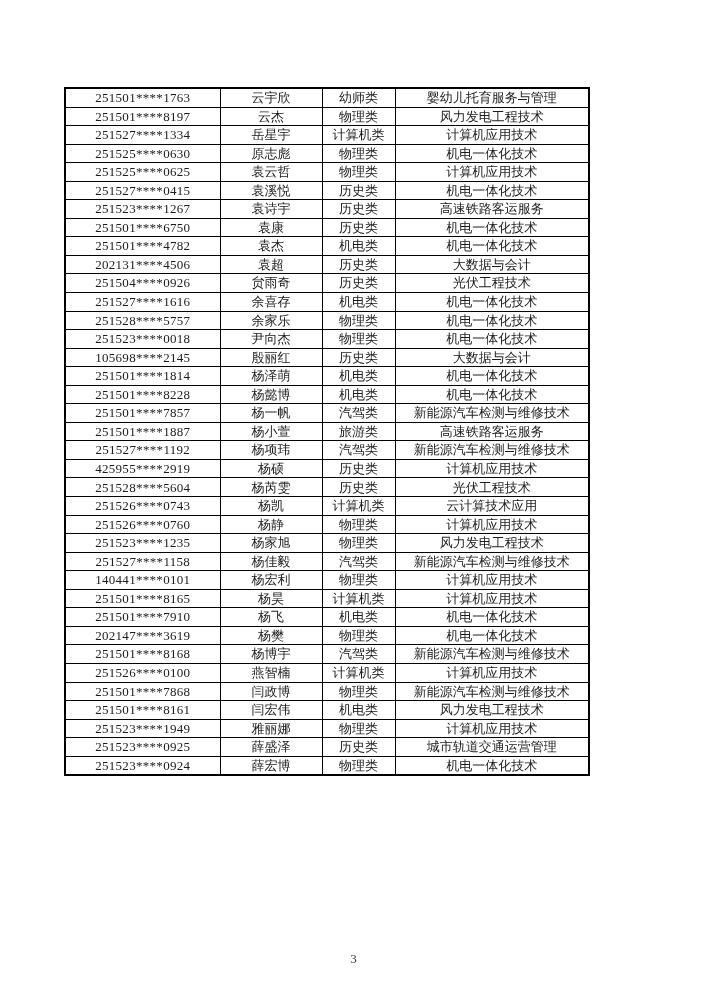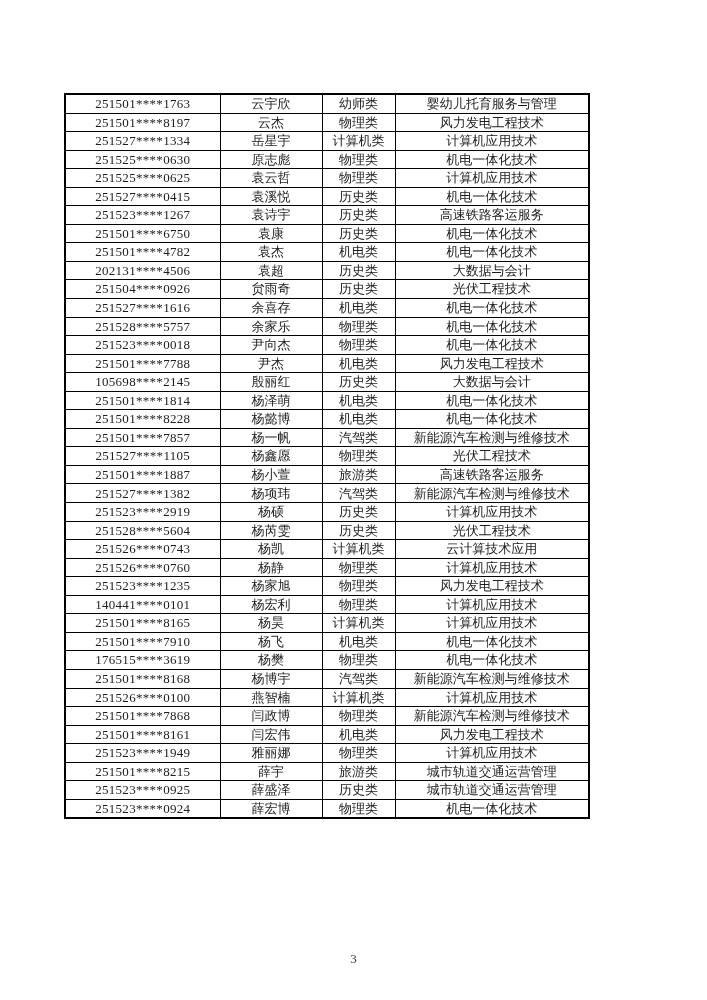--- a/index.html
+++ b/index.html
@@ -21,21 +21,20 @@
     overflow: hidden;
   }
   table.roster {
     position: absolute;
     left: 64px;
     top: 87px;
     width: 524px;
     border-collapse: collapse;
     table-layout: fixed;
     border: 2px solid #000000;
-    margin-top: 6px;
   }
   table.roster col.c-id    { width: 155px; }
   table.roster col.c-name  { width: 102px; }
   table.roster col.c-cat   { width: 73px;  }
   table.roster col.c-major { width: 194px; }
   table.roster td {
     border: 1px solid #000000;
     height: 17.55px;
     padding: 0 2px;
     text-align: center;
@@ -164,26 +163,20 @@
   </tr>
 
 
   <tr>
     <td class="id-cell">251523****0018</td>
     <td>尹向杰</td>
     <td>物理类</td>
     <td>机电一体化技术</td>
   </tr>
 
-  <tr>
-    <td class="id-cell">251501****7788</td>
-    <td>尹杰</td>
-    <td>机电类</td>
-    <td>风力发电工程技术</td>
-  </tr>
 
   <tr>
     <td class="id-cell">105698****2145</td>
     <td>殷丽红</td>
     <td>历史类</td>
     <td>大数据与会计</td>
   </tr>
 
 
   <tr>
@@ -200,43 +193,37 @@
     <td>机电一体化技术</td>
   </tr>
 
   <tr>
     <td class="id-cell">251501****7857</td>
     <td>杨一帆</td>
     <td>汽驾类</td>
     <td>新能源汽车检测与维修技术</td>
   </tr>
 
-  <tr>
-    <td class="id-cell">251527****1105</td>
-    <td>杨鑫愿</td>
-    <td>物理类</td>
-    <td>光伏工程技术</td>
-  </tr>
 
   <tr>
     <td class="id-cell">251501****1887</td>
     <td>杨小萱</td>
     <td>旅游类</td>
     <td>高速铁路客运服务</td>
   </tr>
 
   <tr>
-    <td class="id-cell">251527****1382</td>
+    <td class="id-cell">251527****1192</td>
     <td>杨项玮</td>
     <td>汽驾类</td>
     <td>新能源汽车检测与维修技术</td>
   </tr>
 
   <tr>
-    <td class="id-cell">251523****2919</td>
+    <td class="id-cell">425955****2919</td>
     <td>杨硕</td>
     <td>历史类</td>
     <td>计算机应用技术</td>
   </tr>
 
 
   <tr>
     <td class="id-cell">251528****5604</td>
     <td>杨芮雯</td>
     <td>历史类</td>
@@ -257,20 +244,26 @@
     <td>计算机应用技术</td>
   </tr>
 
   <tr>
     <td class="id-cell">251523****1235</td>
     <td>杨家旭</td>
     <td>物理类</td>
     <td>风力发电工程技术</td>
   </tr>
 
+  <tr>
+    <td class="id-cell">251527****1158</td>
+    <td>杨佳毅</td>
+    <td>汽驾类</td>
+    <td>新能源汽车检测与维修技术</td>
+  </tr>
 
 
   <tr>
     <td class="id-cell">140441****0101</td>
     <td>杨宏利</td>
     <td>物理类</td>
     <td>计算机应用技术</td>
   </tr>
 
   <tr>
@@ -281,21 +274,21 @@
   </tr>
 
   <tr>
     <td class="id-cell">251501****7910</td>
     <td>杨飞</td>
     <td>机电类</td>
     <td>机电一体化技术</td>
   </tr>
 
   <tr>
-    <td class="id-cell">176515****3619</td>
+    <td class="id-cell">202147****3619</td>
     <td>杨樊</td>
     <td>物理类</td>
     <td>机电一体化技术</td>
   </tr>
 
   <tr>
     <td class="id-cell">251501****8168</td>
     <td>杨博宇</td>
     <td>汽驾类</td>
     <td>新能源汽车检测与维修技术</td>
@@ -322,26 +315,20 @@
     <td>风力发电工程技术</td>
   </tr>
 
   <tr>
     <td class="id-cell">251523****1949</td>
     <td>雅丽娜</td>
     <td>物理类</td>
     <td>计算机应用技术</td>
   </tr>
 
-  <tr>
-    <td class="id-cell">251501****8215</td>
-    <td>薛宇</td>
-    <td>旅游类</td>
-    <td>城市轨道交通运营管理</td>
-  </tr>
 
   <tr>
     <td class="id-cell">251523****0925</td>
     <td>薛盛泽</td>
     <td>历史类</td>
     <td>城市轨道交通运营管理</td>
   </tr>
 
   <tr>
     <td class="id-cell">251523****0924</td>

